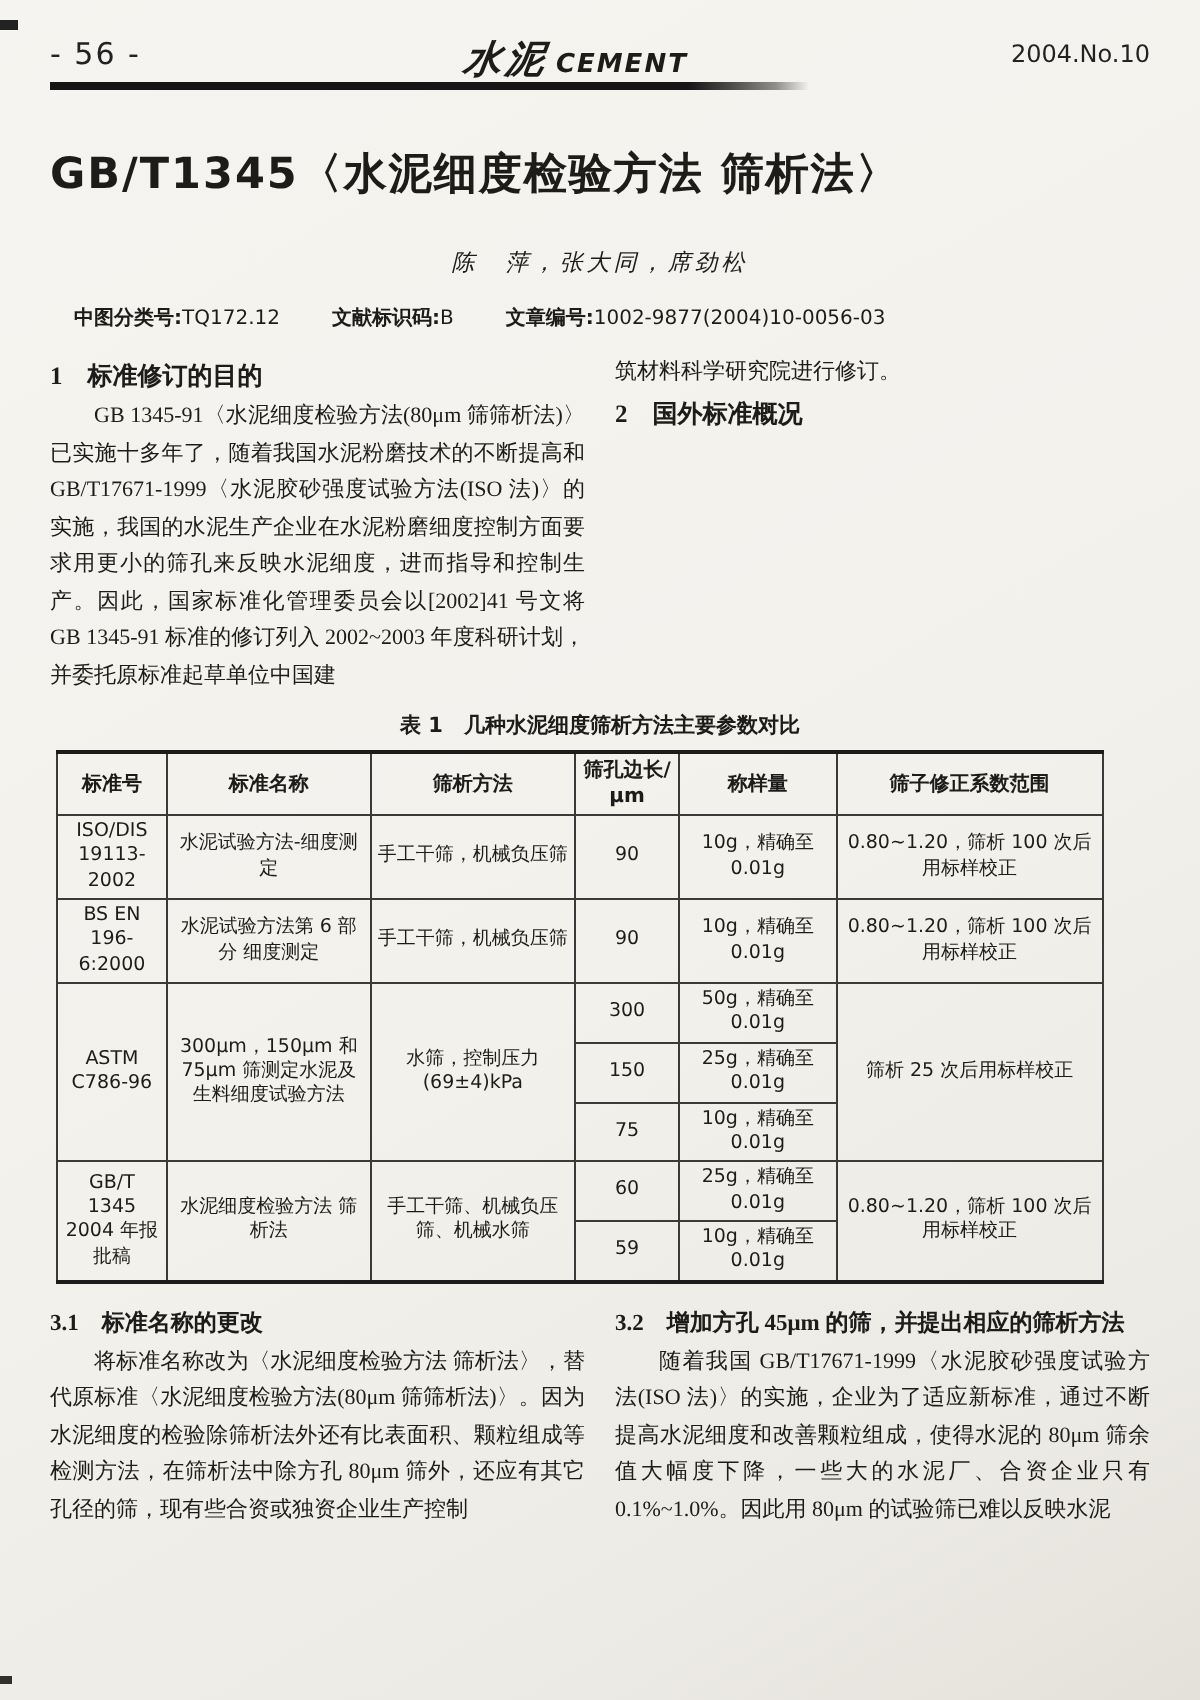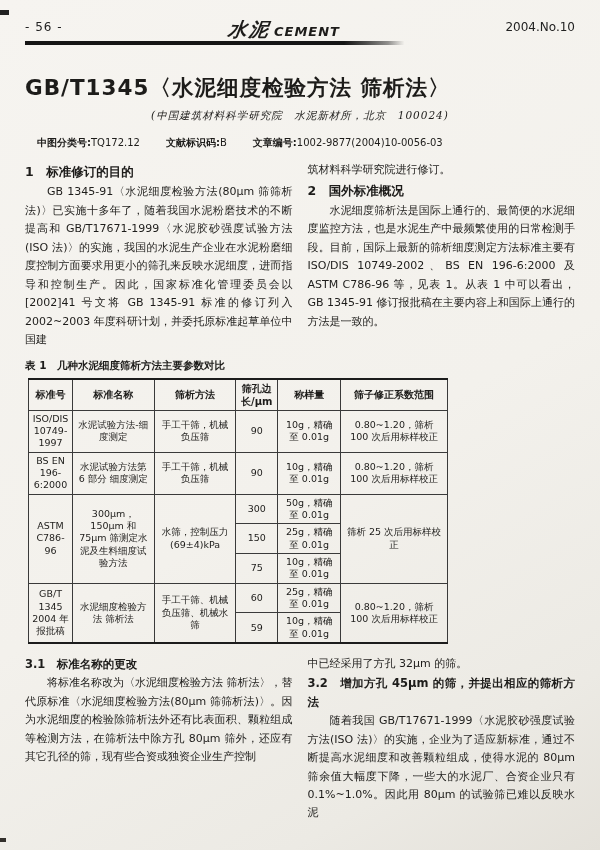--- a/index.html
+++ b/index.html
@@ -12,47 +12,47 @@
     color:#1d1c1a;
     overflow:hidden;
     box-sizing:border-box;
     padding:16px 25px 0 25px;
   }
   .scan-mark{position:absolute;left:0;top:10px;width:9px;height:5px;background:#222;}
   .scan-mark2{position:absolute;left:0;bottom:8px;width:6px;height:4px;background:#33302c;}
 
   
   .journal-header{display:flex;align-items:center;justify-content:space-between;height:22px;}
-  .page-no{font-size:12px;letter-spacing:1px;color:#222;}
+  .page-no{font-size:15px;letter-spacing:1px;color:#222;}
   .logo{display:flex;align-items:baseline;gap:4px;}
   .logo-cn{font-family:"DejaVu Serif",serif;font-style:italic;font-weight:bold;font-size:19px;transform:skewX(-8deg);letter-spacing:2px;}
   .logo-en{font-weight:bold;font-style:italic;font-size:13px;letter-spacing:1px;margin-top:13px;}
   .issue-no{font-size:12px;color:#222;}
   .header-rule{height:4px;margin-top:3px;
     background:linear-gradient(to right,#151515 0%,#151515 58%,rgba(21,21,21,.75) 62%,rgba(21,21,21,.45) 66%,transparent 69%);
   }
 
   
   .title{margin-top:26px;text-align:left;font-weight:bold;font-size:21.5px;line-height:1.55;letter-spacing:1px;}
   .authors{margin-top:20px;text-align:center;font-family:"DejaVu Serif",serif;font-style:italic;font-size:11.5px;letter-spacing:2px;}
   .affiliation{margin-top:5px;text-align:center;font-family:"DejaVu Serif",serif;font-style:italic;font-size:10.5px;letter-spacing:1px;}
   .meta-line{margin-top:13px;display:flex;gap:26px;font-size:10px;padding-left:12px;}
   .meta-line b{font-weight:bold;}
 
   
   .cols{display:flex;gap:15px;margin-top:11px;}
-  .col{flex:1;min-width:0;font-size:11px;line-height:1.68;text-align:justify;}
+  .col{flex:1;min-width:0;font-size:11px;line-height:1.68;text-align:justify;font-family:Liberation Serif, serif;}
   .sec-head{font-weight:bold;font-size:12.5px;margin:1px 0 1px 0;line-height:1.6;}
   .sub-head{font-weight:bold;font-size:11.5px;margin:0;line-height:1.68;}
   .col p{margin:0;text-indent:2em;}
   .col p.noindent{text-indent:0;}
 
   
-  .tbl-caption{margin-top:9px;font-weight:bold;font-size:10.5px;}
-  table.params{border-collapse:collapse;width:420px;margin:5px 0 0 3px;table-layout:fixed;
+  .tbl-caption{margin-top:9px;text-align:center;font-weight:bold;font-size:10.5px;}
+  table.params{border-collapse:collapse;width:524px;margin:5px 0 0 3px;table-layout:fixed;
     border-top:2.5px solid #1c1c1c;border-bottom:2.5px solid #1c1c1c;}
   table.params th,table.params td{
     border:1px solid #3a3a3a;font-size:9.5px;line-height:1.3;padding:2px 3px;
     vertical-align:middle;text-align:center;font-weight:normal;overflow:hidden;}
   table.params th{font-weight:bold;height:18px;font-size:10px;}
   td.al{text-align:left;}
   .std2{display:block;}
   col.c1{width:10.5%}col.c2{width:19.5%}col.c3{width:19.5%}col.c4{width:10%}col.c5{width:15%}col.c6{width:25.5%}
 </style>
 </head>
@@ -68,37 +68,36 @@
       <span class="logo-cn">水泥</span>
       <span class="logo-en">CEMENT</span>
     </span>
     <span class="issue-no">2004.No.10</span>
   </div>
   <div class="header-rule"></div>
 
   <div class="title">
     <div>GB/T1345〈水泥细度检验方法 筛析法〉</div>
   </div>
-  <div class="affiliation">(中国建筑材料科学研究院　水泥新材所，北京　100024)</div>
+  <div class="authors">陈　萍，张大同，席劲松</div>
 
   <div class="meta-line">
     <span><b>中图分类号:</b><span>TQ172.12</span></span>
     <span><b>文献标识码:</b><span>B</span></span>
     <span><b>文章编号:</b><span>1002-9877(2004)10-0056-03</span></span>
   </div>
 
   <div class="cols">
     <div class="col">
       <div class="sec-head">1　标准修订的目的</div>
       <p>GB 1345-91〈水泥细度检验方法(80μm 筛筛析法)〉已实施十多年了，随着我国水泥粉磨技术的不断提高和 GB/T17671-1999〈水泥胶砂强度试验方法(ISO 法)〉的实施，我国的水泥生产企业在水泥粉磨细度控制方面要求用更小的筛孔来反映水泥细度，进而指导和控制生产。因此，国家标准化管理委员会以[2002]41 号文将 GB 1345-91 标准的修订列入 2002~2003 年度科研计划，并委托原标准起草单位中国建</p>
     </div>
     <div class="col">
       <p class="noindent">筑材料科学研究院进行修订。</p>
       <div class="sec-head">2　国外标准概况</div>
-      <p>水泥细度筛析法是国际上通行的、最简便的水泥细度监控方法，也是水泥生产中最频繁使用的日常检测手段。目前，国际上最新的筛析细度测定方法标准主要有 ISO/DIS 10749-2002、BS EN 196-6:2000 及 ASTM C786-96 等，见表 1。从表 1 中可以看出，GB 1345-91 修订报批稿在主要内容上和国际上通行的方法是一致的。</p>
     </div>
   </div>
 
   <div class="tbl-caption">表 1　几种水泥细度筛析方法主要参数对比</div>
   <table class="params">
     <colgroup>
         <col class="c1">
         <col class="c2">
         <col class="c3">
         <col class="c4">
@@ -110,21 +109,21 @@
         <th>标准号</th>
         <th>标准名称</th>
         <th>筛析方法</th>
         <th>筛孔边长/μm</th>
         <th>称样量</th>
         <th>筛子修正系数范围</th>
       </tr>
     </thead>
     <tbody>
       <tr>
-        <td><span>ISO/DIS</span><span class="std2">10749-1997</span></td>
+        <td><span>ISO/DIS</span><span class="std2">19113-2002</span></td>
         <td class="al">水泥试验方法-细度测定</td>
         <td class="al">手工干筛，机械负压筛</td>
         <td>90</td>
         <td class="al">10g，精确至 0.01g</td>
         <td class="al">0.80~1.20，筛析 100 次后用标样校正</td>
       </tr>
       <tr>
         <td><span>BS EN</span><span class="std2">196-6:2000</span></td>
         <td class="al">水泥试验方法第 6 部分 细度测定</td>
         <td class="al">手工干筛，机械负压筛</td>
@@ -162,19 +161,18 @@
       </tr>
     </tbody>
   </table>
 
   <div class="cols">
     <div class="col">
       <div class="sub-head">3.1　标准名称的更改</div>
       <p>将标准名称改为〈水泥细度检验方法 筛析法〉，替代原标准〈水泥细度检验方法(80μm 筛筛析法)〉。因为水泥细度的检验除筛析法外还有比表面积、颗粒组成等检测方法，在筛析法中除方孔 80μm 筛外，还应有其它孔径的筛，现有些合资或独资企业生产控制</p>
     </div>
     <div class="col">
-      <p class="noindent">中已经采用了方孔 32μm 的筛。</p>
       <div class="sub-head">3.2　增加方孔 45μm 的筛，并提出相应的筛析方法</div>
       <p>随着我国 GB/T17671-1999〈水泥胶砂强度试验方法(ISO 法)〉的实施，企业为了适应新标准，通过不断提高水泥细度和改善颗粒组成，使得水泥的 80μm 筛余值大幅度下降，一些大的水泥厂、合资企业只有 0.1%~1.0%。因此用 80μm 的试验筛已难以反映水泥</p>
     </div>
   </div>
 
 </div>
 
 </body></html>

